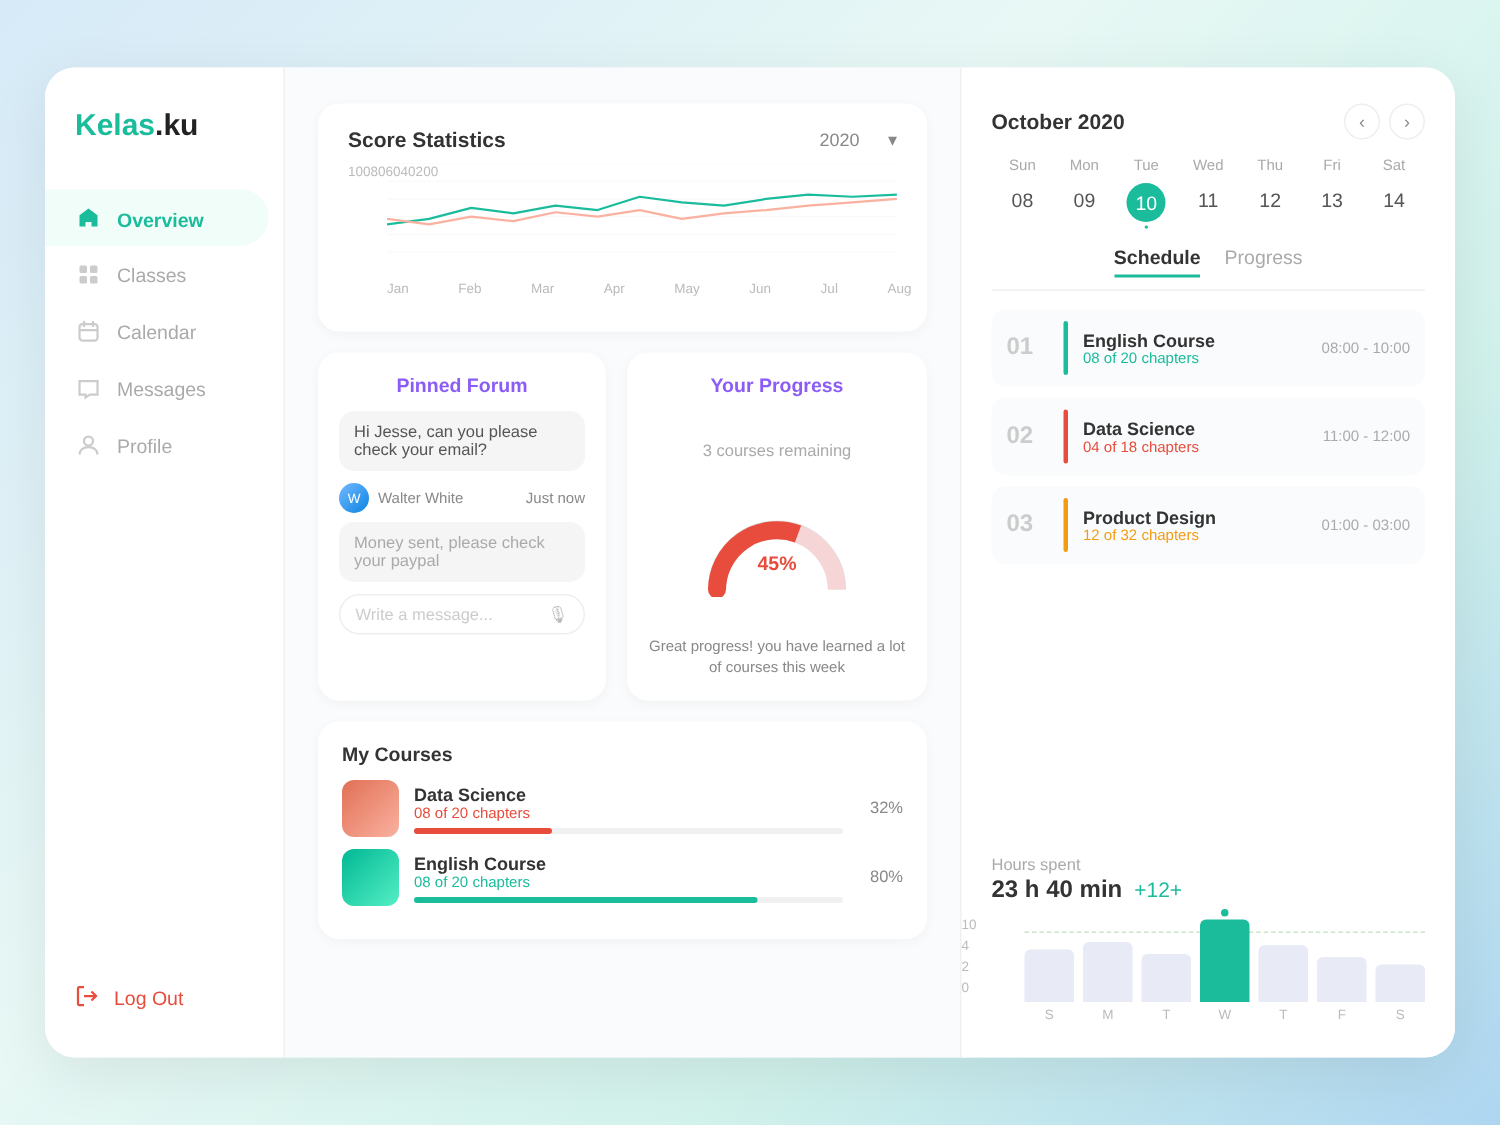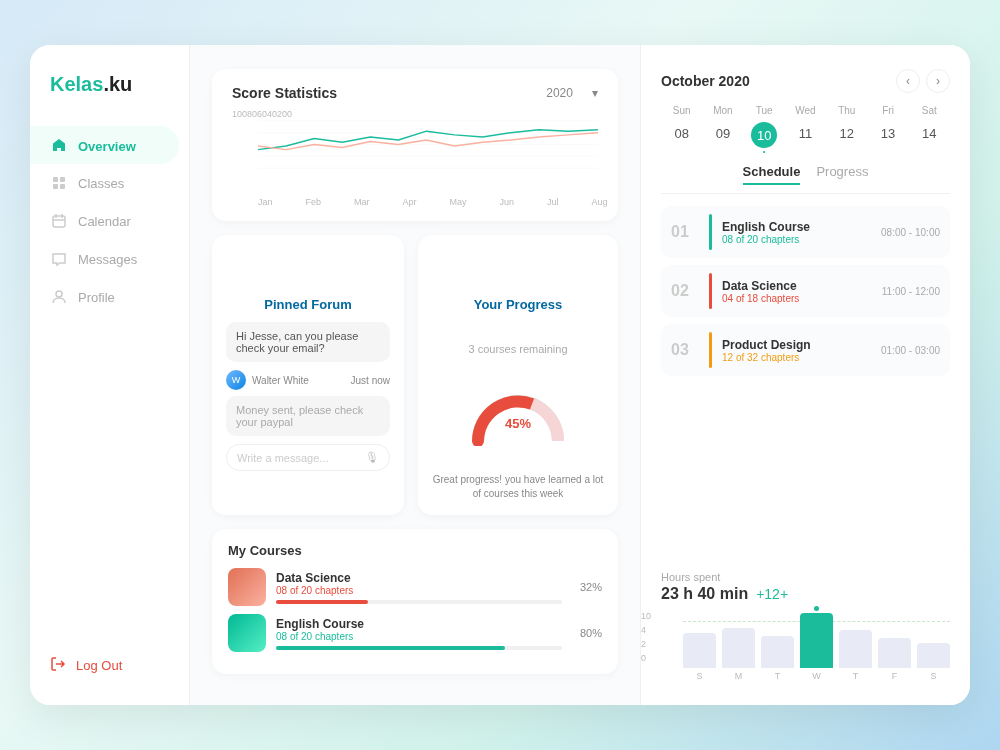--- a/index.html
+++ b/index.html
@@ -122,21 +122,21 @@
       top: 0;
       bottom: 18px;
       display: flex;
       flex-direction: row;
       justify-content: space-between;
       font-size: 9px;
       color: #bbb;
     }
     .chart-labels-x {
       position: absolute;
-      bottom: 2px;
+      bottom: 12px;
       left: 26px;
       right: 0;
       display: flex;
       justify-content: space-between;
       font-size: 9px;
       color: #bbb;
       gap: 33px;
     }
     .chart-svg {
       position: absolute;
@@ -154,21 +154,21 @@
     }
 
     
     .pinned-forum {
       background: #fff;
       border-radius: 14px;
       padding: 14px;
       flex: 1;
       box-shadow: 0 2px 8px rgba(0,0,0,0.04);
     }
-    .card-title { font-size: 13px; font-weight: 600; color: #0369a1; margin-bottom: 10px; text-align: center; margin-top: 48px; }
+    .card-title { font-size: 13px; font-weight: 600; color: #8b5cf6; margin-bottom: 10px; text-align: center; }
     .message-bubble {
       background: #f5f5f5;
       border-radius: 10px;
       padding: 8px 10px;
       font-size: 11px;
       color: #555;
       margin-bottom: 8px;
     }
     .message-sender {
       display: flex;

